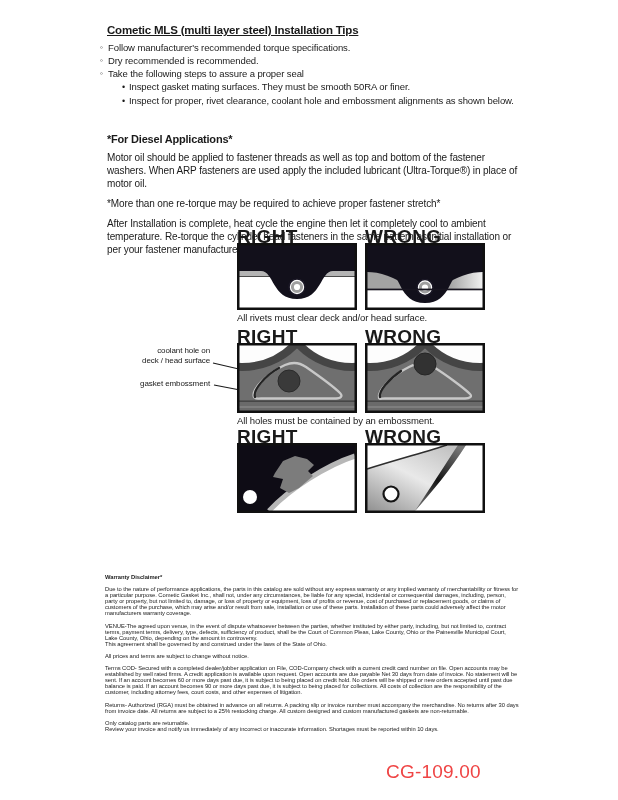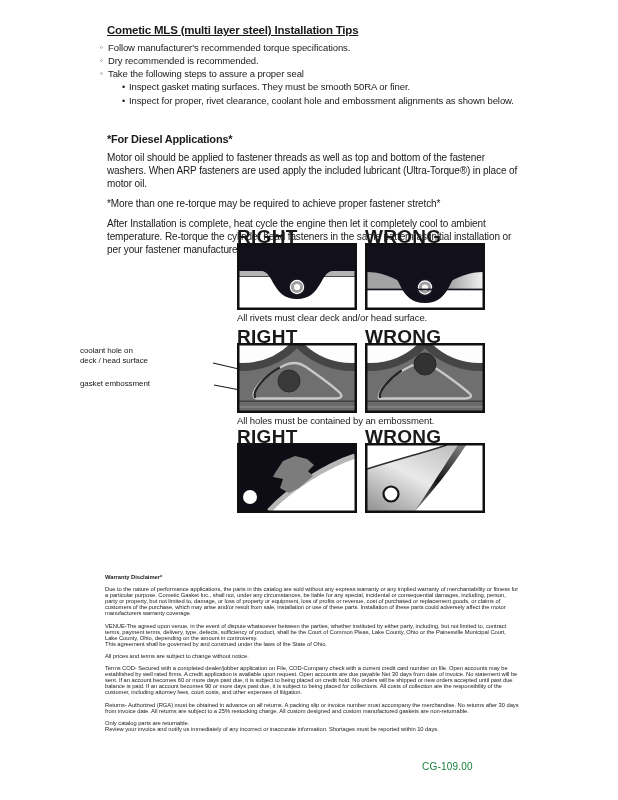--- a/index.html
+++ b/index.html
@@ -17,29 +17,29 @@
   .diesel{position:absolute;top:117px;left:107px;width:412px;}
   .dhead{margin:16px 0 6px 0;font-size:11px;font-weight:bold;letter-spacing:-.2px;}
   .dp{margin:0 0 7px 0;font-size:10px;line-height:13px;letter-spacing:-.12px;}
   
   .diag{position:absolute;top:228px;left:0;width:618px;height:320px;}
   .rw{position:absolute;font-size:19px;font-weight:bold;letter-spacing:.3px;width:120px;
       text-align:left;line-height:13px;}
   .panel{position:absolute;width:120px;display:block;}
   .cap{position:absolute;left:237px;font-size:9.5px;line-height:11px;letter-spacing:-.1px;
        white-space:pre-line;}
-  .sidelab{position:absolute;font-size:8px;line-height:10px;width:130px;
+  .sidelab{position:absolute;font-size:8px;line-height:10px;text-align:right;width:130px;
        letter-spacing:-.1px;white-space:pre-line;}
   .leader{position:absolute;top:0;left:0;pointer-events:none;}
   
   .legal{position:absolute;top:574px;left:105px;width:414px;font-size:5.8px;line-height:6.1px;
          letter-spacing:-.05px;color:#222;}
   .legal h6{margin:0 0 6px 0;font-size:5.8px;font-weight:bold;}
   .legal p{margin:0 0 6px 0;white-space:pre-line;}
-  .code{position:absolute;top:761px;left:386px;font-size:10px;letter-spacing:.2px;color:#15803d;margin-left:36px;}
+  .code{position:absolute;top:761px;left:386px;font-size:19px;letter-spacing:.2px;color:#ef4444;}
 </style>
 </head>
 <body>
 
 <div class="page">
 
   <div class="hdr">
     <h1 class="title">Cometic MLS (multi layer steel) Installation Tips</h1>
     <div class="blist">
       <div class="bline"><span class="mk">◦</span><span>Follow manufacturer's recommended torque specifications.</span></div>

